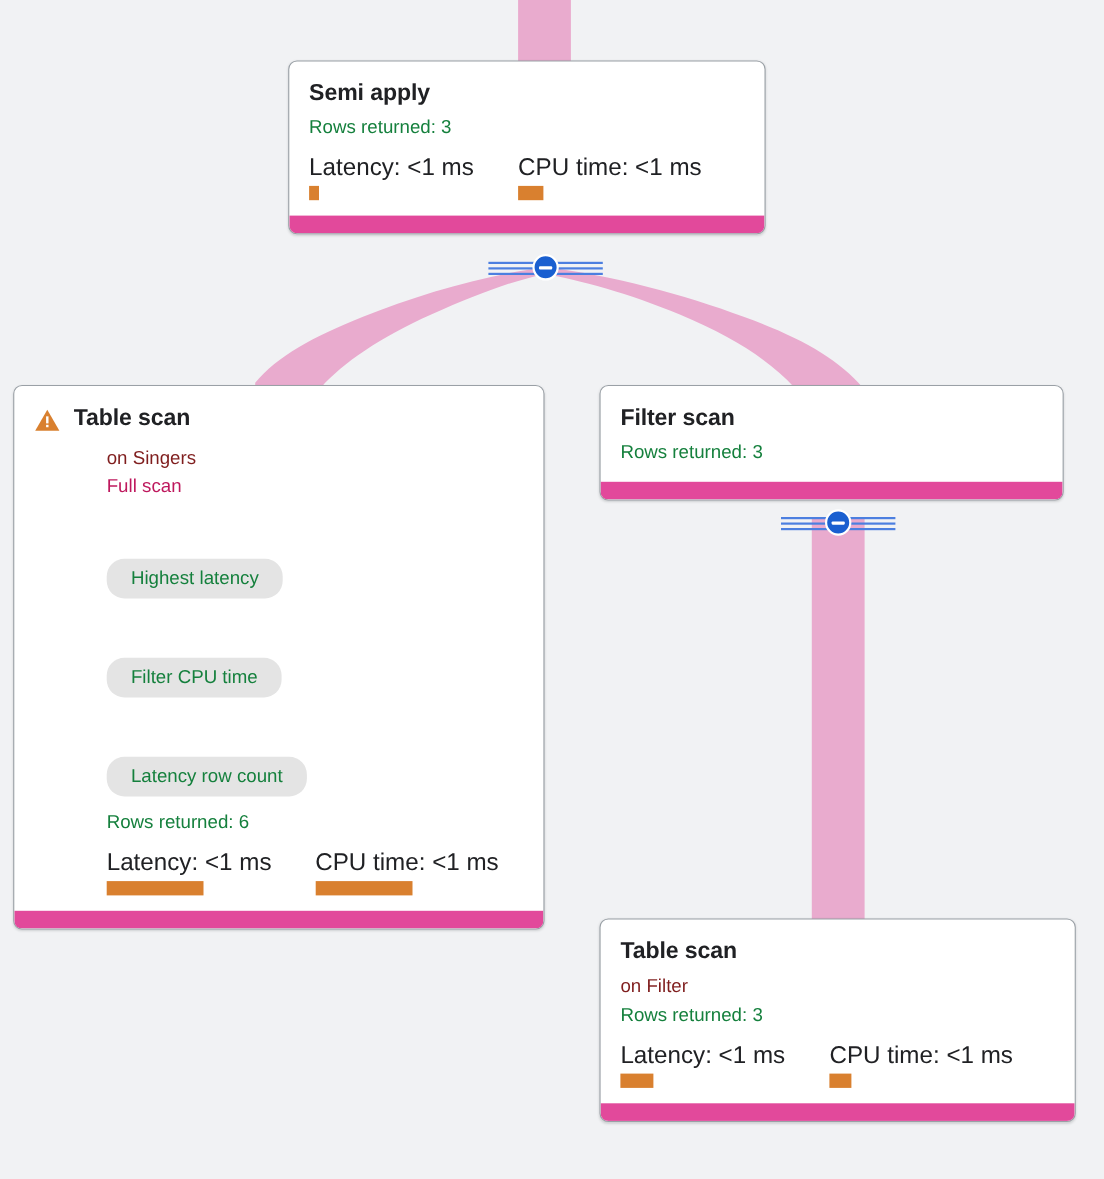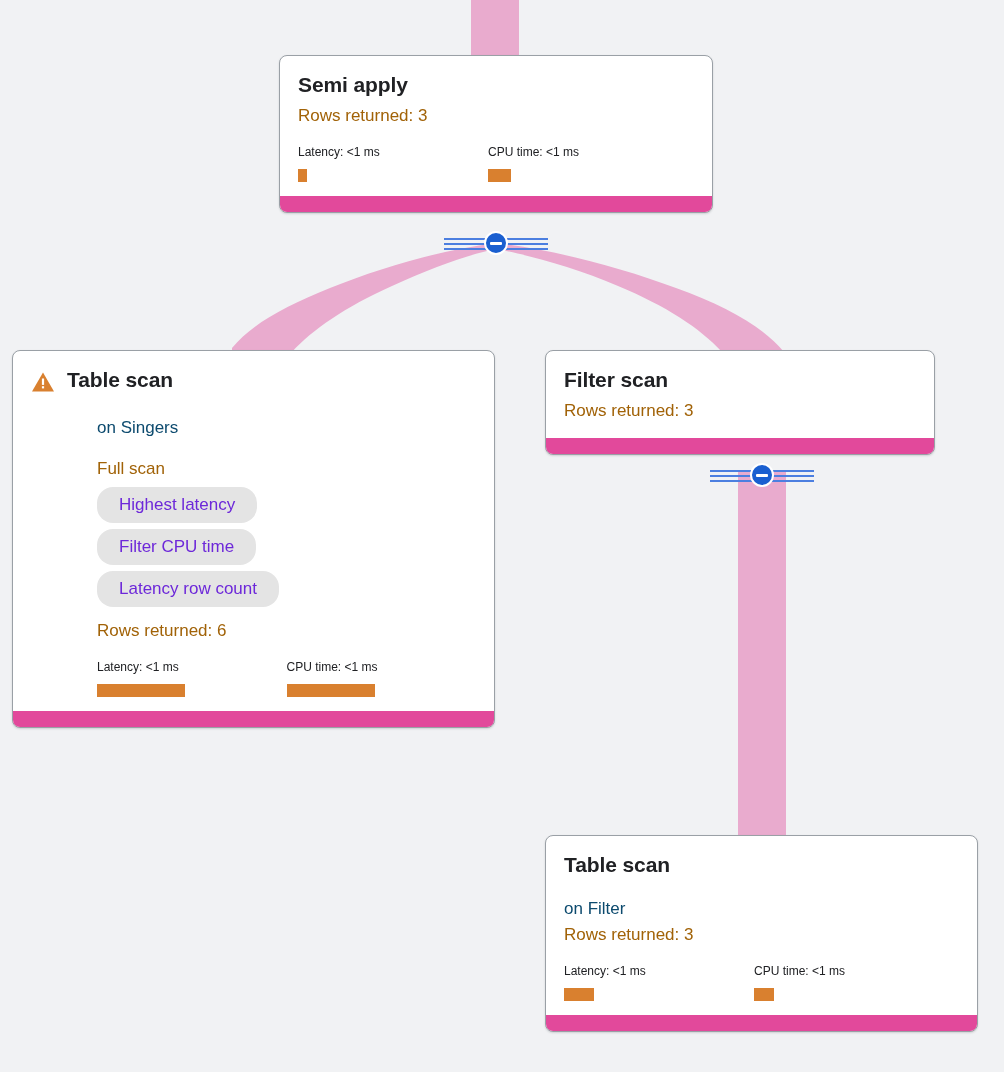--- a/index.html
+++ b/index.html
@@ -64,57 +64,58 @@
     line-height: 26px;
     letter-spacing: -0.1px;
   }
   .warn-icon {
     flex: 0 0 auto;
     margin-top: 4px;
   }
 
   .node-sub {
     font-size: 17px;
-    color: #0c4a6e;
+    color: #7f1d1d;
     line-height: 26px;
-    margin-top: 18px;
+    margin-top: 6px;
   }
   .node-sub.muted {
-    color: #a16207;
+    color: #be185d;
     line-height: 24px;
-    margin-top: 16px;
+    margin-top: 0;
   }
   .node-rows {
     font-size: 17px;
-    color: #a16207;
+    color: #15803d;
     line-height: 26px;
     margin-top: 5px;
   }
 
   .chips {
     margin-top: 6px;
   }
   .chip {
     display: inline-block;
     background: #e4e4e4;
-    color: #6d28d9;
+    color: #15803d;
     font-size: 17px;
     line-height: 20px;
     padding: 8px 22px 8px 22px;
     border-radius: 16px;
     margin-bottom: 6px;
+    margin-top: 48px;
   }
   .chip-row { display: block; }
 
   .metrics {
     display: flex;
     margin-top: 12px;
   }
   .metric-label {
-    font-size: 12px;
+    font-size: 22px;
     color: #202124;
     line-height: 22px;
     white-space: nowrap;
   }
   .metric-bar {
     height: 13px;
     background: #d9802f;
     margin-top: 6px;
   }
 
@@ -192,21 +193,21 @@
              C 726,306 762,326 784,352
              L 784,352
              L 722,352
              C 700,328 666,306 618,286
              C 574,267 524,254 496,249
              Z"></path>
 
     <rect x="738" y="470" width="48" height="370" fill="#e9abce"></rect>
   </svg>
 
-  <div class="node" id="node-semi-apply" style="left:279px; top:55px; width:434px;">
+  <div class="node" id="node-semi-apply" style="left:262px; top:55px; width:434px;">
     <div class="node-body">
       <div class="node-title-row">
         <div class="node-title">Semi apply</div>
       </div>
       <div class="node-rows">Rows returned: 3</div>
       <div class="metrics">
         <div class="metric-col-1">
           <div class="metric-label">Latency: &lt;1 ms</div>
           <div class="metric-bar" style="width:9px;"></div>
         </div>
@@ -257,21 +258,21 @@
           <div class="metric-col-2">
             <div class="metric-label">CPU time: &lt;1 ms</div>
             <div class="metric-bar" style="width:88px;"></div>
           </div>
         </div>
       </div>
     </div>
     <div class="node-accent"></div>
   </div>
 
-  <div class="node" id="node-filter-scan" style="left:545px; top:350px; width:390px;">
+  <div class="node" id="node-filter-scan" style="left:545px; top:350px; width:422px;">
     <div class="node-body">
       <div class="node-title-row">
         <div class="node-title">Filter scan</div>
       </div>
       <div class="node-rows">Rows returned: 3</div>
     </div>
     <div class="node-accent"></div>
   </div>
 
   <div class="collapse-toggle" style="left:710px; top:463px;">

